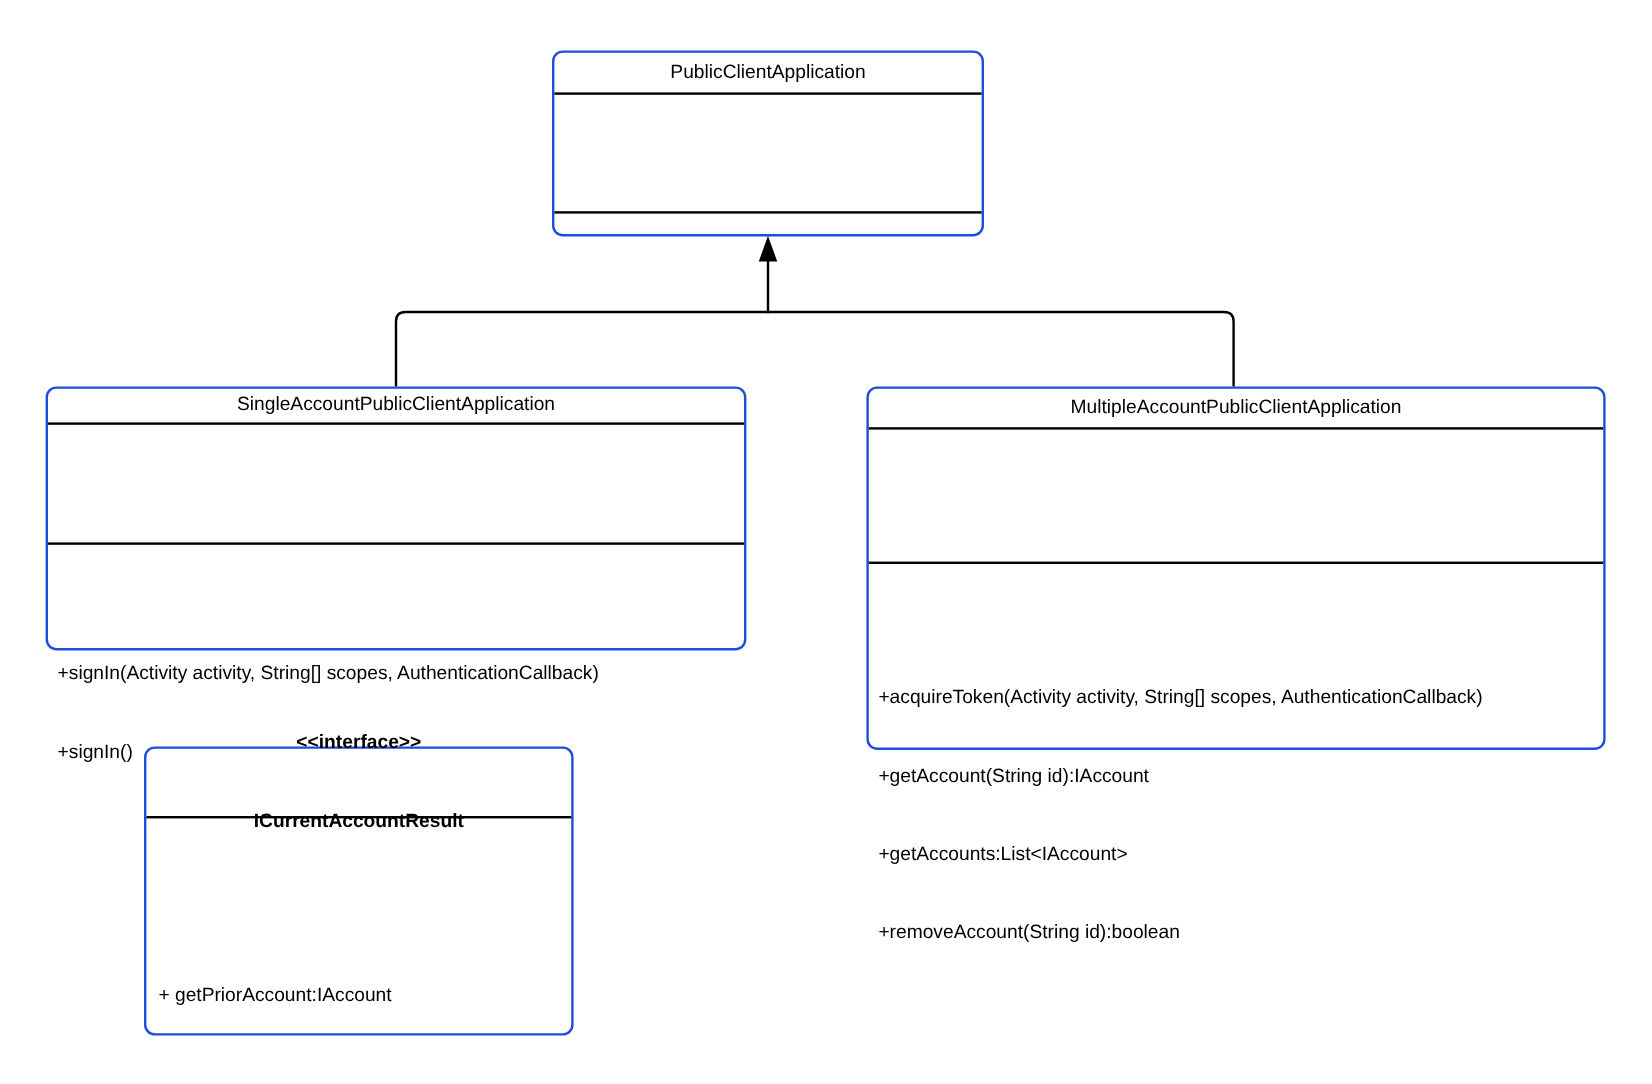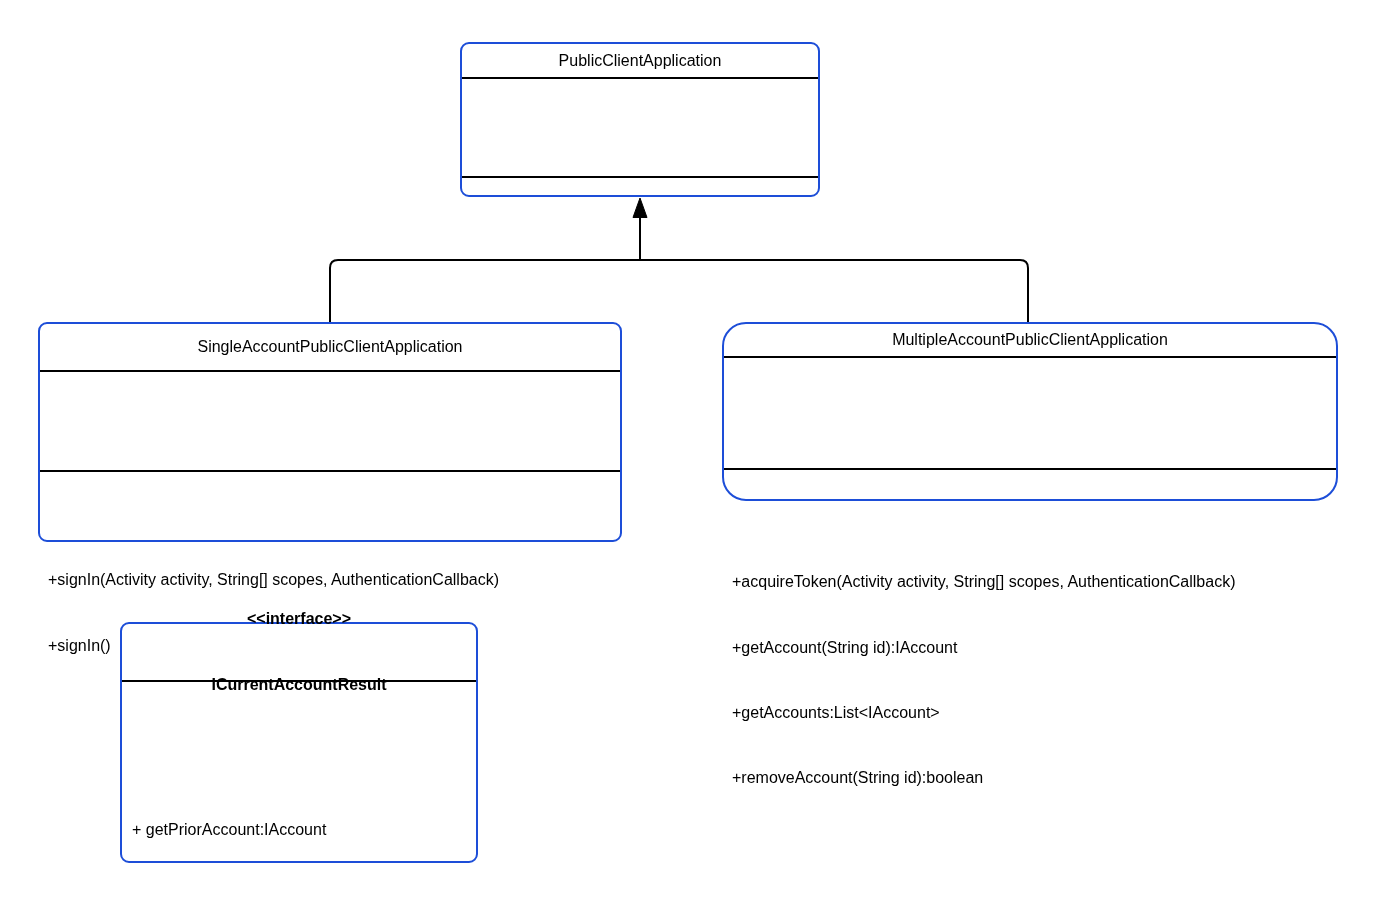--- a/index.html
+++ b/index.html
@@ -73,31 +73,31 @@
 
   <div class="uml-class" style="left:460px; top:42px; width:360px; height:155px;">
     <div class="uml-title" style="height:35px;">
       <span>PublicClientApplication</span>
     </div>
     <div class="uml-compartment" style="height:59px;"></div>
     <div class="uml-compartment last"></div>
   </div>
 
   <div class="uml-class" style="left:38px; top:322px; width:584px; height:220px;">
-    <div class="uml-title" style="height:48px;">
+    <div class="uml-title" style="height:30px;">
       <span>SingleAccountPublicClientApplication</span>
     </div>
     <div class="uml-compartment" style="height:60px;"></div>
     <div class="uml-compartment last uml-members" style="padding:14px 6px 0 8px;">
       <div class="method-line">+signIn(Activity activity, String[] scopes, AuthenticationCallback)</div>
       <div class="method-line">+signIn()</div>
     </div>
   </div>
 
-  <div class="uml-class" style="left:722px; top:322px; width:616px; height:179px;border-radius:24px;">
+  <div class="uml-class" style="left:722px; top:322px; width:616px; height:303px;">
     <div class="uml-title" style="height:34px;">
       <span>MultipleAccountPublicClientApplication</span>
     </div>
     <div class="uml-compartment" style="height:72px;"></div>
     <div class="uml-compartment last uml-members" style="padding:18px 6px 0 8px;">
       <div class="method-line">+acquireToken(Activity activity, String[] scopes, AuthenticationCallback)</div>
       <div class="method-line">+getAccount(String id):IAccount</div>
       <div class="method-line">+getAccounts:List&lt;IAccount&gt;</div>
       <div class="method-line">+removeAccount(String id):boolean</div>
     </div>

